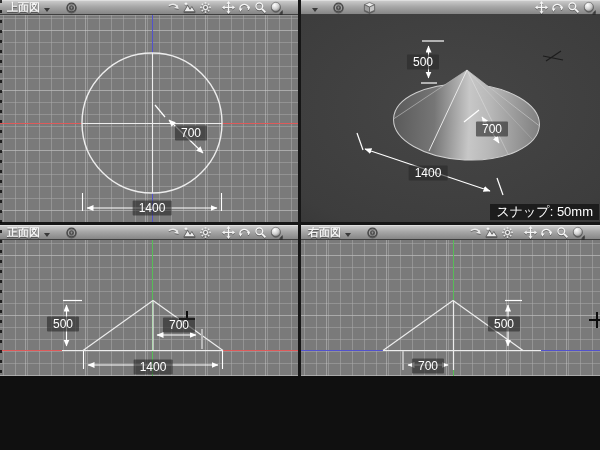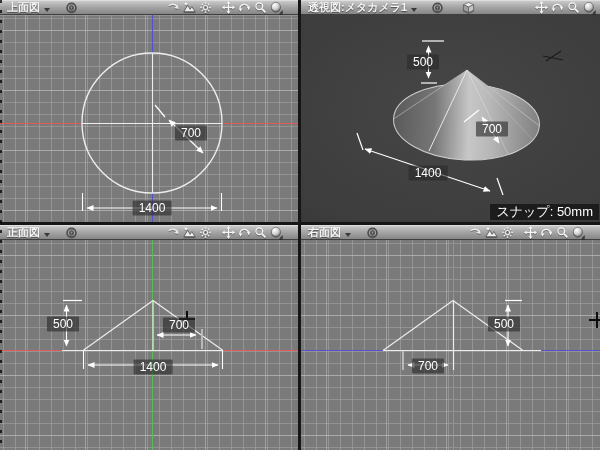--- a/index.html
+++ b/index.html
@@ -1,18 +1,18 @@
 <!DOCTYPE html>
 <html><head>
 <meta charset="utf-8">
 <style>
   html,body{margin:0;padding:0;background:#101010;}
   *{box-sizing:border-box;}
   .screen{
-    position:relative;width:600px;height:450px;background:#161616;
+    position:relative;width:600px;height:376px;background:#161616;
     display:grid;grid-template-columns:298px 299px;grid-template-rows:222px 225px;
     grid-column-gap:3px;grid-row-gap:3px;overflow:hidden;
     font-family:"Liberation Sans","DejaVu Sans",sans-serif;
   }
   .vp{position:relative;display:flex;flex-direction:column;overflow:hidden;}
   
   .vph{
     height:15px;flex:0 0 15px;display:flex;align-items:center;
     padding:0 2px 0 7px;position:relative;z-index:3;
     background:linear-gradient(#c9c9c9,#a6a6a6 45%,#868686);
@@ -144,21 +144,20 @@
         <line x1="221.5" y1="178" x2="221.5" y2="196" stroke="#fff" stroke-width="1.1"></line>
         <line x1="87" y1="193" x2="217" y2="193" stroke="#fff" stroke-width="1.1" marker-start="url(#awT)" marker-end="url(#awT)"></line>
       </svg>
       <span class="dim" style="left:191px;top:118px">700</span>
       <span class="dim" style="left:152px;top:193px">1400</span>
     </div>
   </div>
 
   <div class="vp">
     <div class="vph">
-      <span class="vp-title">透視図:メタカメラ1</span>
       <span class="tri-dn"></span>
       <svg class="hicon" style="margin-left:14px" viewBox="0 0 14 14">
           <circle cx="7" cy="7" r="4.8" fill="none" stroke="#474747" stroke-width="1.4"></circle>
           <circle cx="7" cy="7" r="1.9" fill="none" stroke="#474747" stroke-width="1.3"></circle>
         </svg>
       <svg class="hicon" style="margin-left:18px" viewBox="0 0 14 14">
           <polygon points="7,1.5 12.5,4 7,6.5 1.5,4" fill="#e9e9e9" stroke="#555" stroke-width="0.7"></polygon>
           <polygon points="1.5,4 7,6.5 7,12.5 1.5,10" fill="#9f9f9f" stroke="#555" stroke-width="0.7"></polygon>
           <polygon points="12.5,4 7,6.5 7,12.5 12.5,10" fill="#c4c4c4" stroke="#555" stroke-width="0.7"></polygon>
         </svg>

